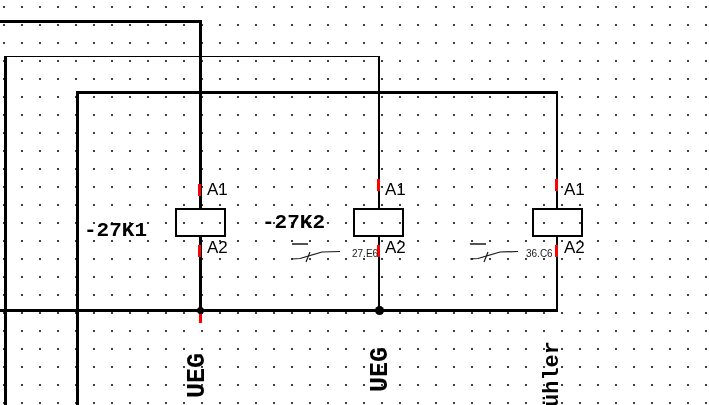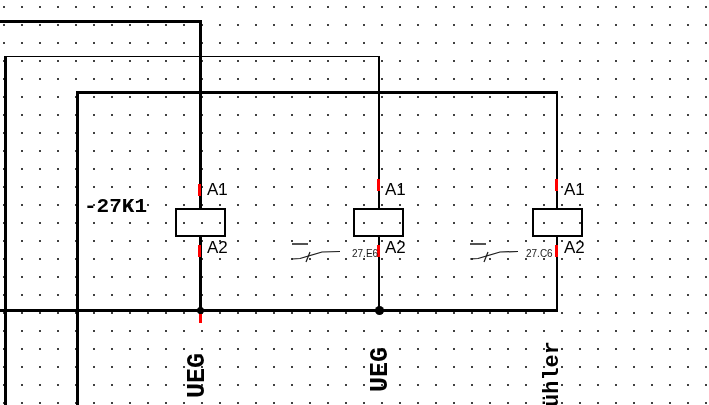--- a/index.html
+++ b/index.html
@@ -75,25 +75,26 @@
 
   <div class="red-tick" style="left:198px;top:184px;height:12px;"></div>
   <div class="red-tick" style="left:198px;top:245px;height:12px;"></div>
   <div class="red-tick" style="left:199px;top:314px;height:9px;"></div>
   <div class="red-tick" style="left:377px;top:179px;height:12px;"></div>
   <div class="red-tick" style="left:377px;top:245px;height:12px;"></div>
   <div class="red-tick" style="left:555px;top:179px;height:12px;"></div>
   <div class="red-tick" style="left:555px;top:245px;height:12px;"></div>
 
   <div class="coil-box" style="left:175px;top:208px;"></div>
-  <div class="device-tag" style="left:84px;top:196px;text-align:center;">-27K1</div>
+  <div class="device-tag" style="left:84px;top:220px;text-align:center;">-27K1</div>
   <div class="terminal" style="left:207px;top:183px;">A1</div>
   <div class="terminal" style="left:207px;top:241px;">A2</div>
 
   <div class="coil-box" style="left:353px;top:208px;"></div>
+  <div class="device-tag" style="left:262px;top:212px;">-27K2</div>
   <div class="terminal" style="left:385px;top:183px;">A1</div>
   <div class="terminal" style="left:385px;top:241px;">A2</div>
   <div class="xref-symbol" style="left:290px;top:240px;">
     <svg width="56" height="24" viewBox="0 0 56 24" fill="none" xmlns="http://www.w3.org/2000/svg">
       <line x1="2" y1="4" x2="18" y2="4" stroke="#1a1a1a" stroke-width="1.5"></line>
       <polyline points="2,19 10,18.5 32,12 50,11.5" stroke="#1a1a1a" stroke-width="1.2" fill="none"></polyline>
       <line x1="16" y1="22" x2="20" y2="12" stroke="#1a1a1a" stroke-width="1.2"></line>
     </svg>
   </div>
   <div class="xref-text" style="left:352px;top:249px;text-align:right;">27.E6</div>
@@ -101,19 +102,19 @@
   <div class="coil-box" style="left:532px;top:208px;"></div>
   <div class="terminal" style="left:564px;top:183px;">A1</div>
   <div class="terminal" style="left:564px;top:241px;">A2</div>
   <div class="xref-symbol" style="left:468px;top:240px;">
     <svg width="56" height="24" viewBox="0 0 56 24" fill="none" xmlns="http://www.w3.org/2000/svg">
       <line x1="2" y1="4" x2="18" y2="4" stroke="#1a1a1a" stroke-width="1.5"></line>
       <polyline points="2,19 10,18.5 32,12 50,11.5" stroke="#1a1a1a" stroke-width="1.2" fill="none"></polyline>
       <line x1="16" y1="22" x2="20" y2="12" stroke="#1a1a1a" stroke-width="1.2"></line>
     </svg>
   </div>
-  <div class="xref-text" style="left:526px;top:249px;">27.C6</div>
+  <div class="xref-text" style="left:526px;top:249px;">36.C6</div>
 
   <div class="vlabel big" style="left:185px;top:398px;">UEG</div>
   <div class="vlabel big" style="left:368px;top:392px;">UEG</div>
   <div class="vlabel med" style="left:542px;top:407px;">ühler</div>
 
 </div>
 
 </body></html>

